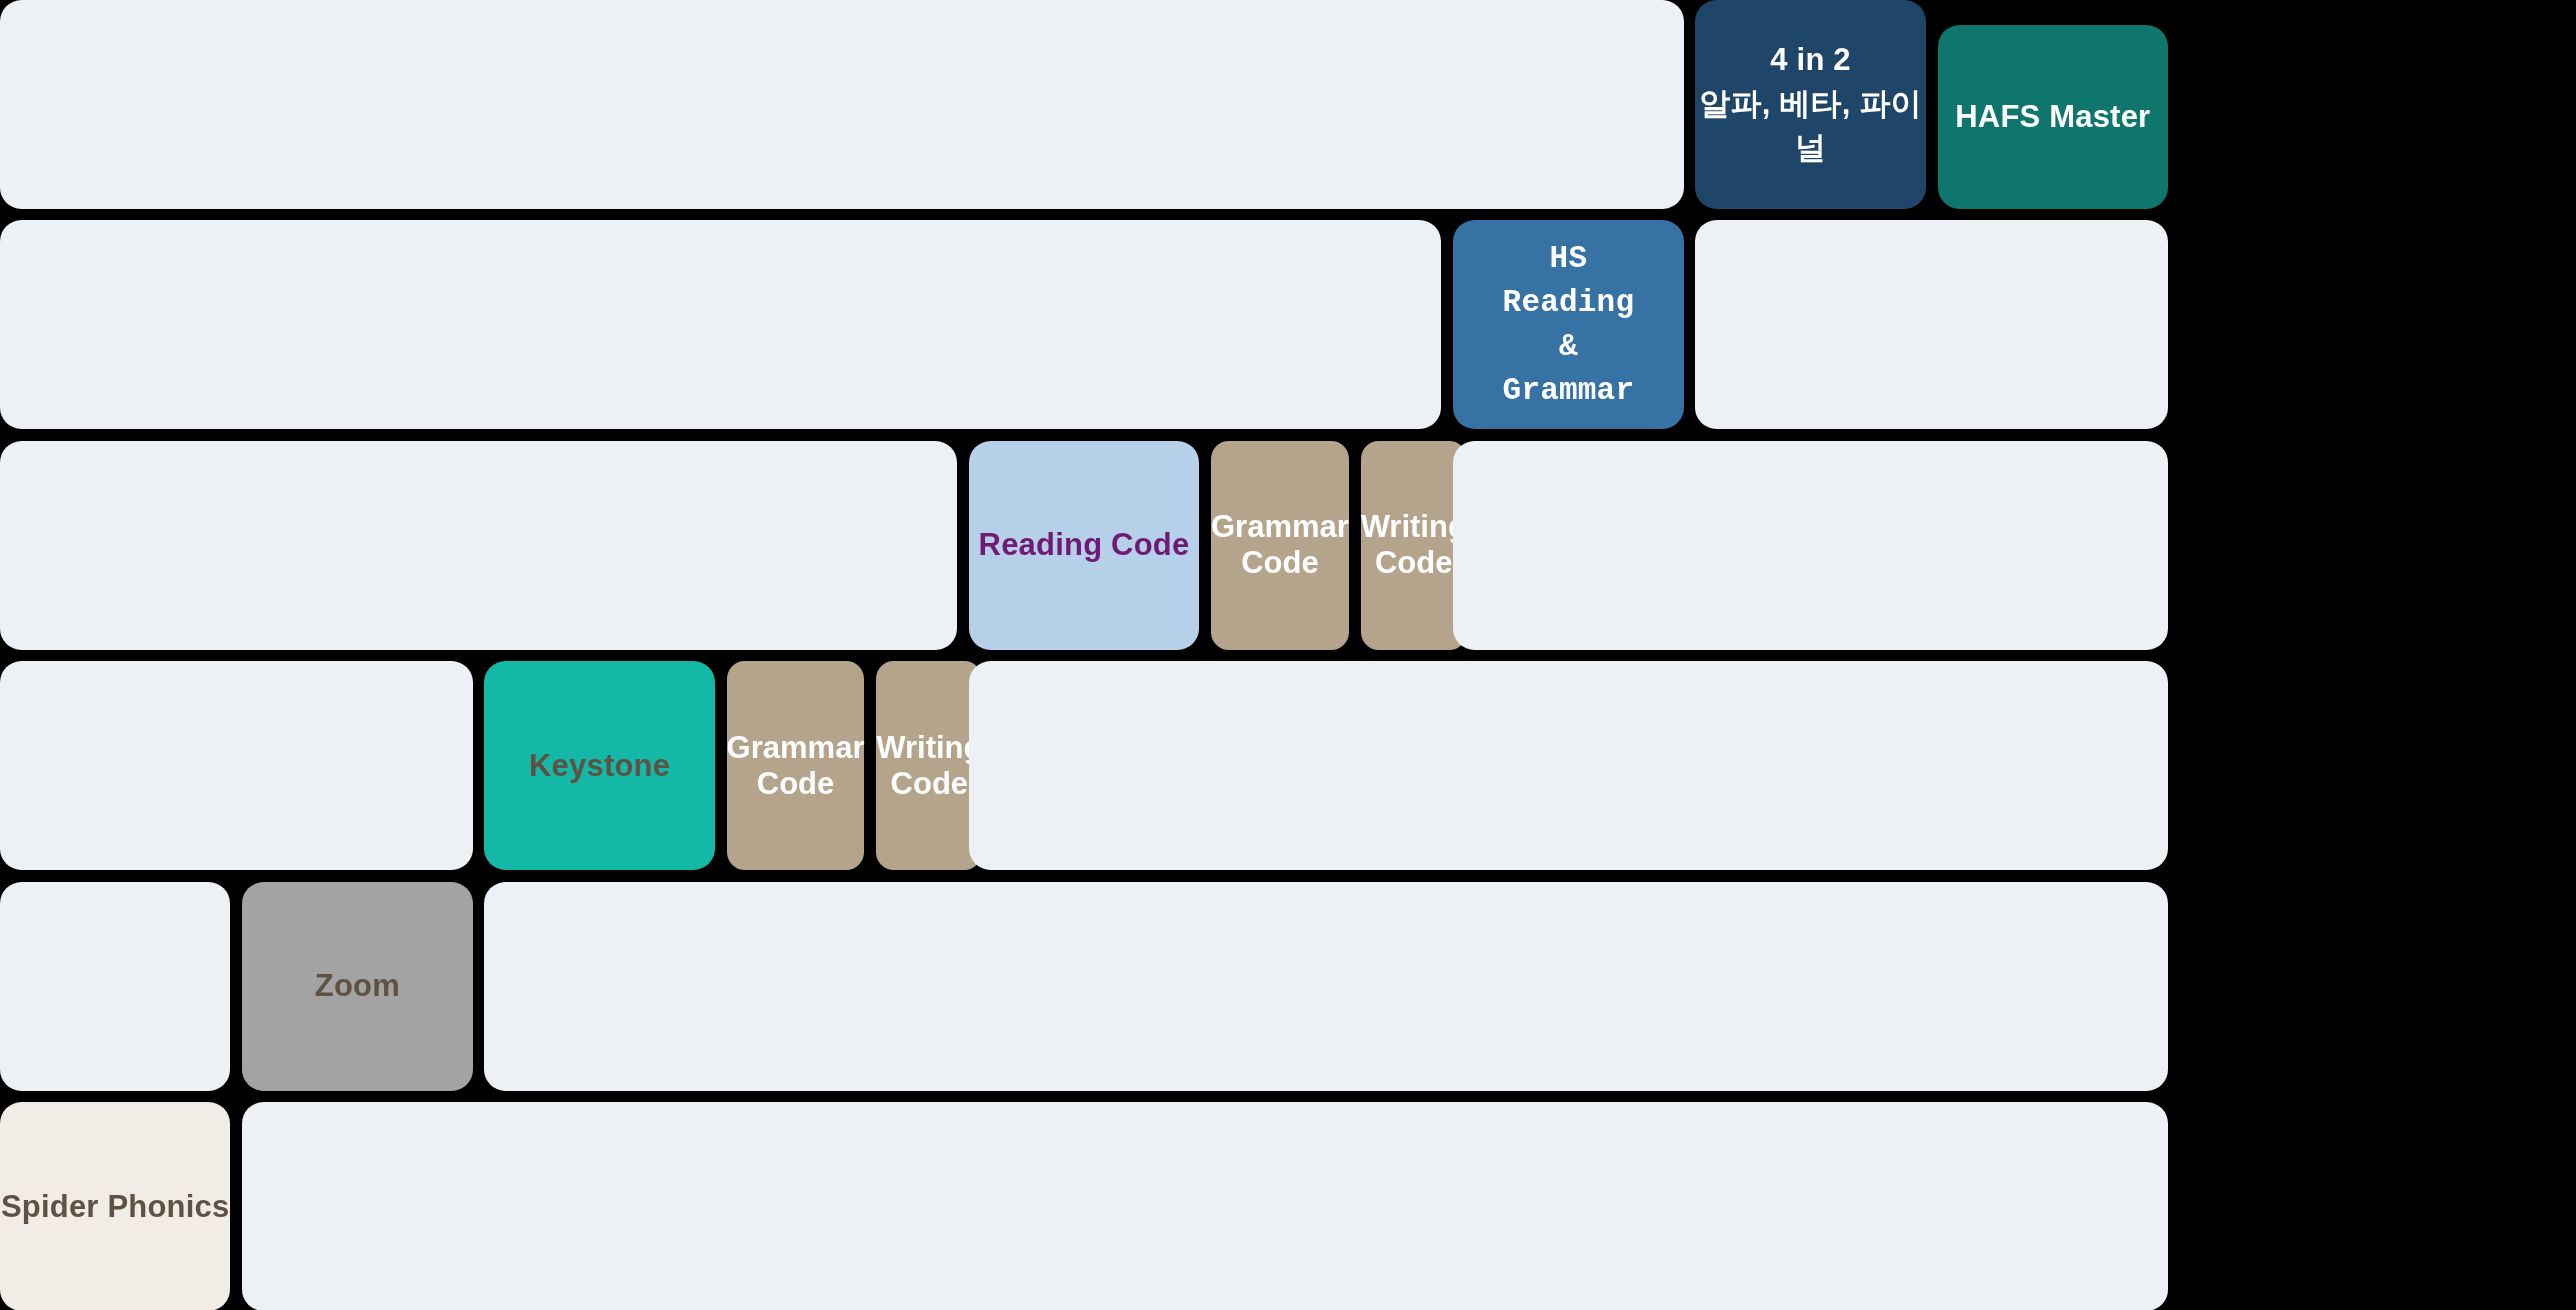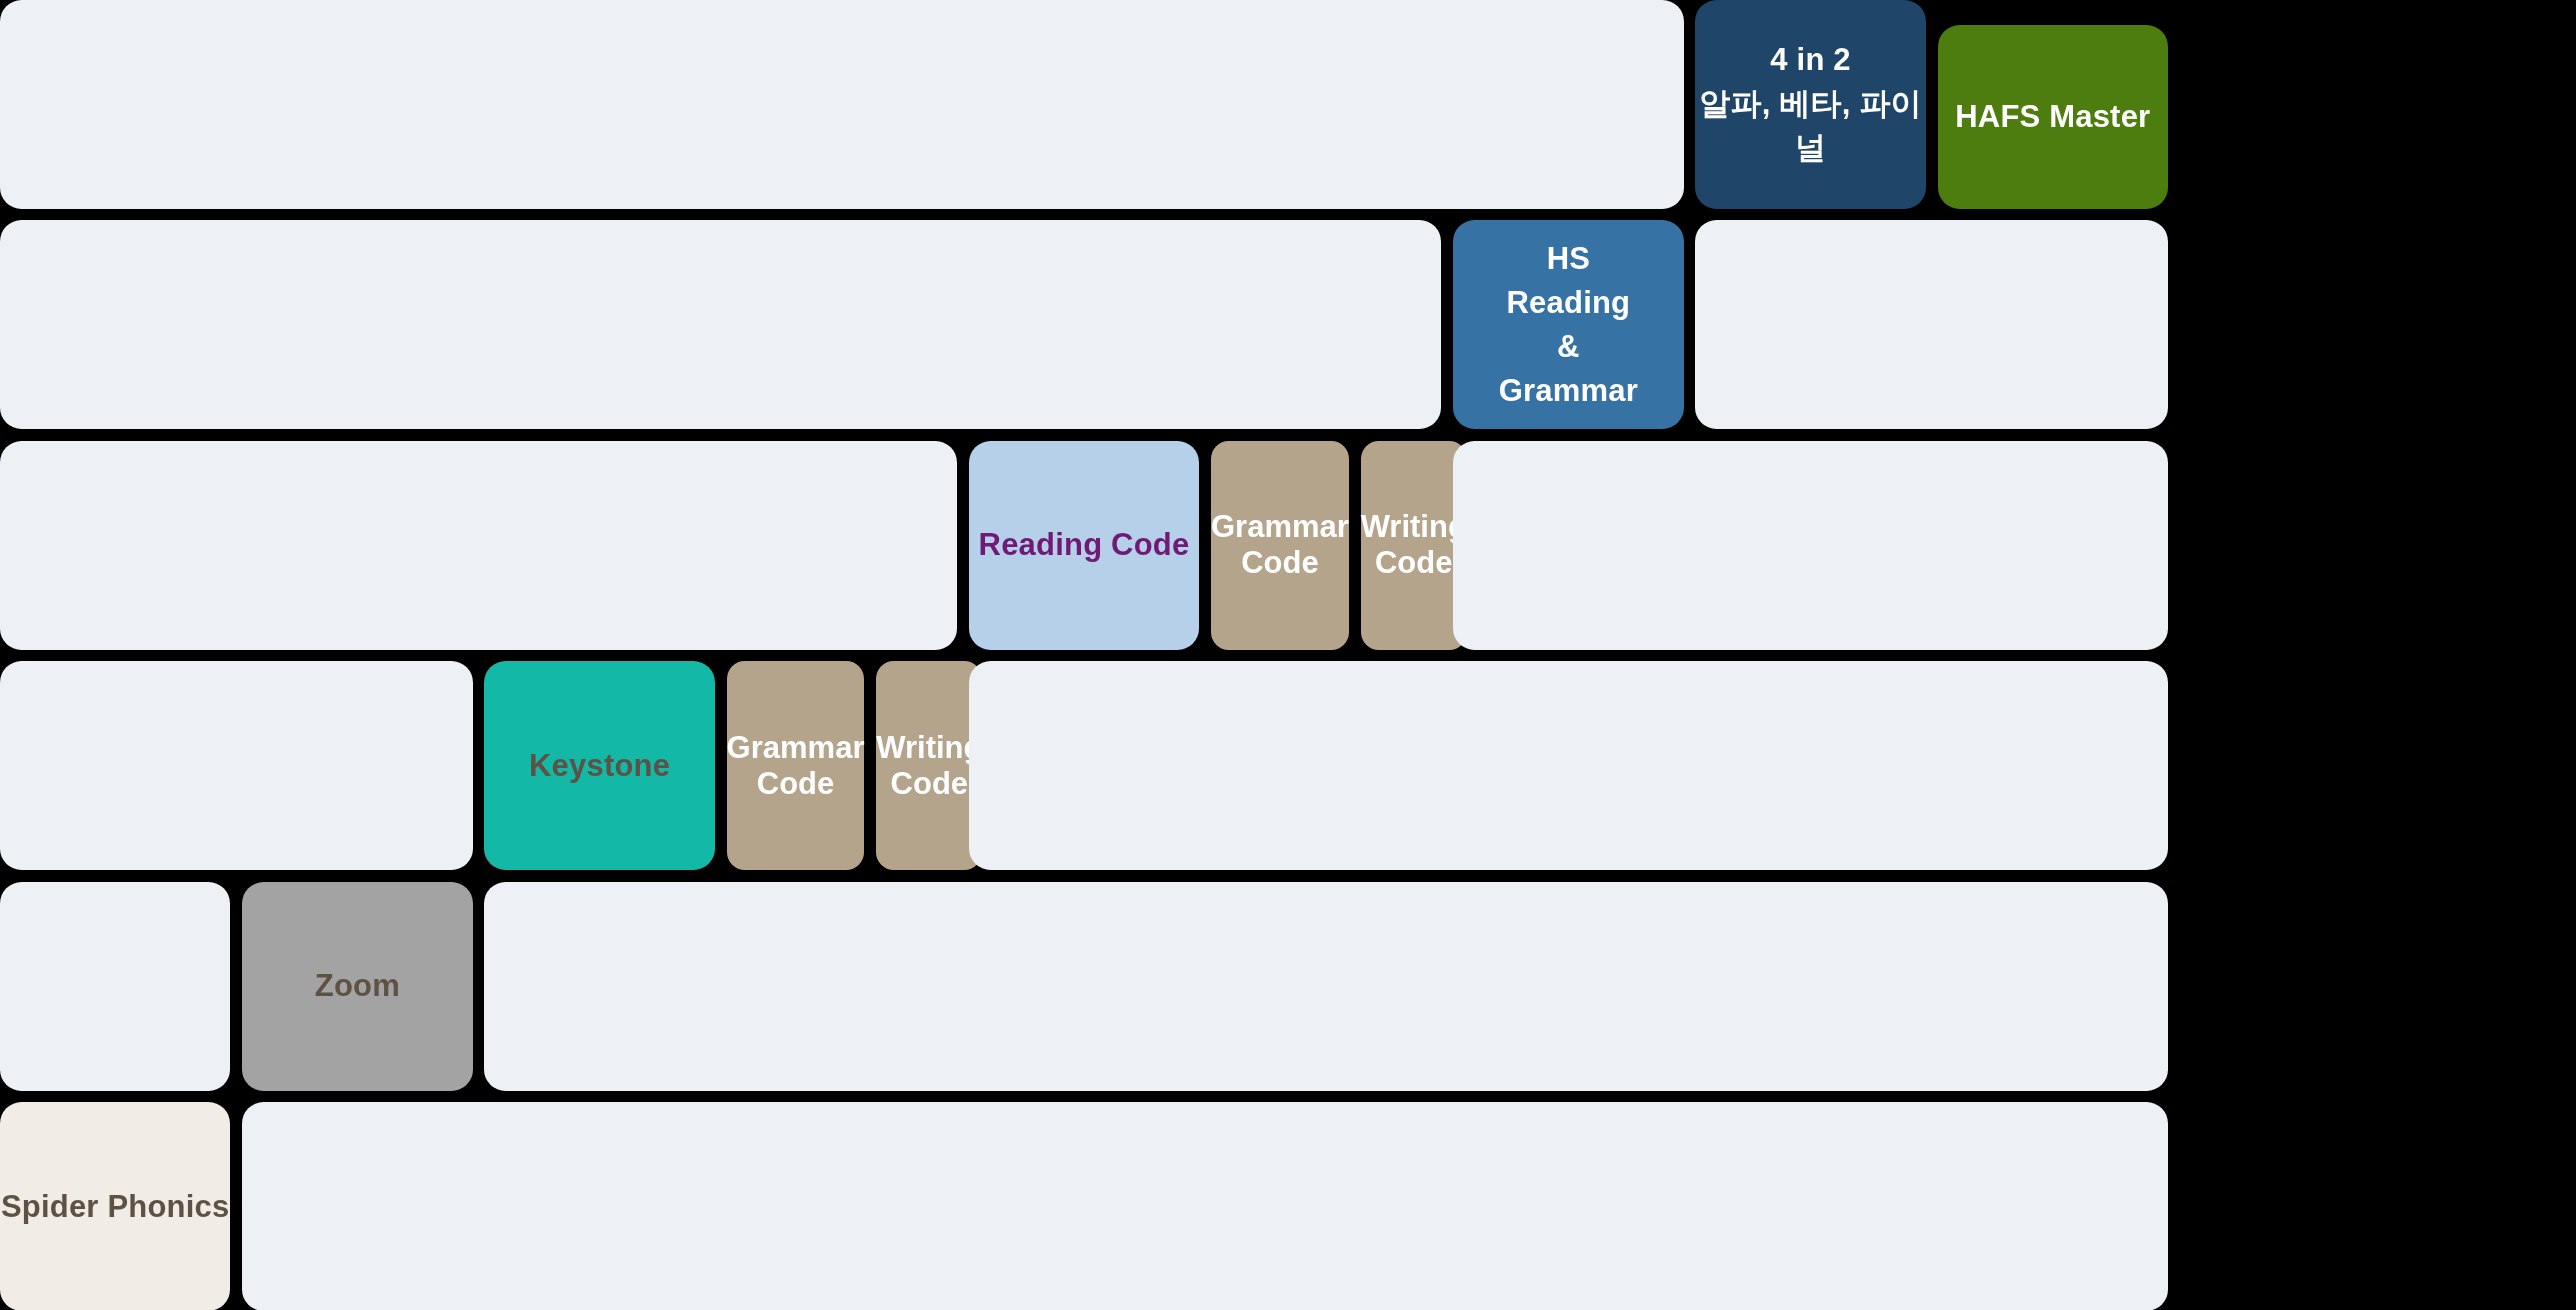--- a/index.html
+++ b/index.html
@@ -55,21 +55,21 @@
     font-size: 31px;
     min-height: 0;
   }
   .line { display: block; }
 
   
   .r1cA { grid-area: 1 / 1 / 2 / 8; }
   .r1c8 { grid-area: 1 / 8 / 2 / 9; }
   .r1c9 { grid-area: 1 / 9 / 2 / 10; }
   .r2cA { grid-area: 2 / 1 / 3 / 7; }
-  .r2c7 { grid-area: 2 / 7 / 3 / 8; }
+  .r2c7 { grid-area: 2 / 7 / 3 / 8; font-family: Liberation Mono, monospace; }
   .r2cB { grid-area: 2 / 8 / 3 / 10; }
   .r3cA { grid-area: 3 / 1 / 4 / 5; }
   .r3c5 { grid-area: 3 / 5 / 4 / 6; }
   .r3c6 { grid-area: 3 / 6 / 4 / 7; }
   .r3cB { grid-area: 3 / 7 / 4 / 10; }
   .r4cA { grid-area: 4 / 1 / 5 / 3; }
   .r4c3 { grid-area: 4 / 3 / 5 / 4; }
   .r4c4 { grid-area: 4 / 4 / 5 / 5; }
   .r4cB { grid-area: 4 / 5 / 5 / 10; }
   .r5c1 { grid-area: 5 / 1 / 6 / 2; }
@@ -81,21 +81,21 @@
 </head>
 <body>
 
 <div class="board">
 
   <div class="cell panel r1cA" style="background-color: rgb(237, 241, 246);"></div>
   <div class="cell box r1c8" style="background-color: rgb(31, 69, 104); color: rgb(255, 255, 255);">
     <span class="line">4 in 2</span>
     <span class="line">알파, 베타, 파이널</span>
   </div>
-  <div class="cell box r1c9" style="background-color: #4d7c0f; color: rgb(255, 255, 255); margin-top: 25px;">
+  <div class="cell box r1c9" style="background-color: #0f766e; color: rgb(255, 255, 255); margin-top: 25px;">
     <span class="line">HAFS Master</span>
   </div>
 
   <div class="cell panel r2cA" style="background-color: rgb(237, 241, 246);"></div>
   <div class="cell box r2c7" style="background-color: rgb(54, 114, 163); color: rgb(255, 255, 255);">
     <span class="line">HS</span>
     <span class="line">Reading</span>
     <span class="line">&amp;</span>
     <span class="line">Grammar</span>
   </div>

